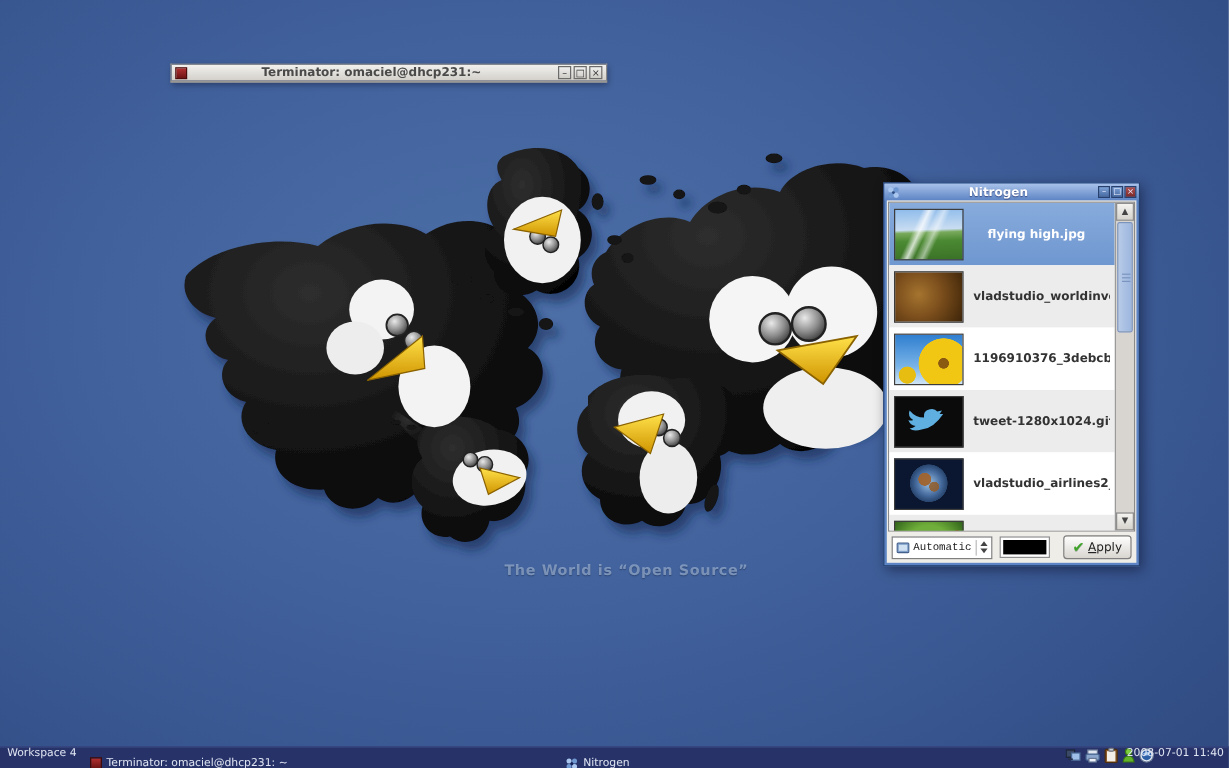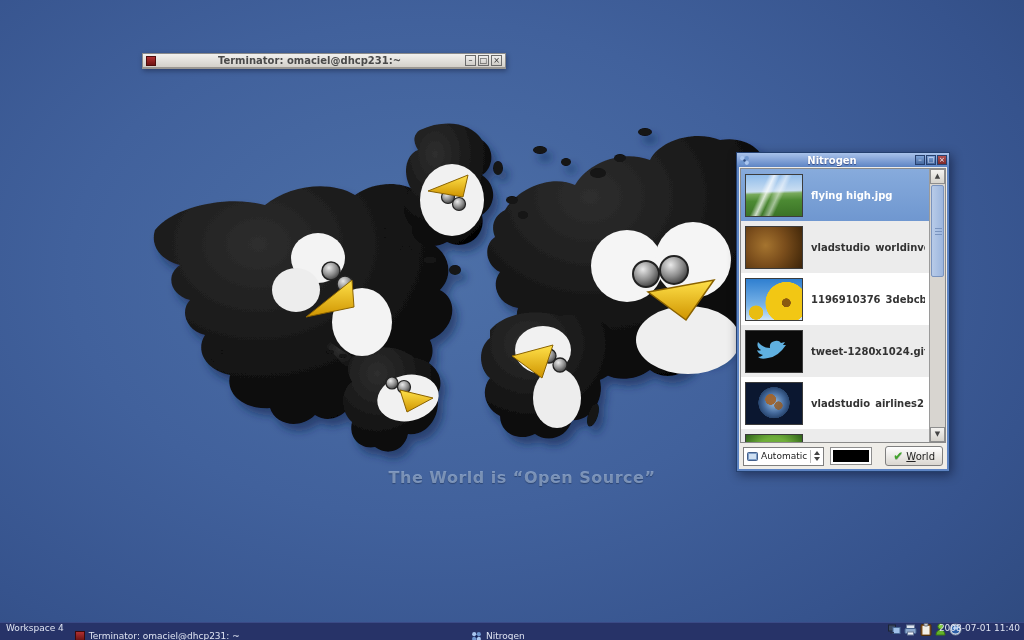--- a/index.html
+++ b/index.html
@@ -3,21 +3,21 @@
 <meta charset="utf-8">
 <style>
   * { margin:0; padding:0; box-sizing:border-box; }
   html,body { width:1024px; height:640px; overflow:hidden; }
   body { font-family:"DejaVu Sans","Liberation Sans",sans-serif; position:relative;
          background: radial-gradient(ellipse 900px 620px at 42% 42%, #4d70a8 0%, #41619c 40%, #36538d 70%, #2b4577 100%); }
 
   
   #worldmap { position:absolute; left:0; top:0; width:1024px; height:640px; }
   .desktop-caption { position:absolute; left:362px; top:468px; width:320px; text-align:center;
-    font-size:16px; font-weight:bold; letter-spacing:.5px; color:rgba(170,190,220,.62);
+    font-size:12px; font-weight:bold; letter-spacing:.5px; color:rgba(170,190,220,.62);
     text-shadow:0 1px 1px rgba(10,20,40,.35); }
 
   
   .winbtn { width:11px; height:11px; border:1px solid #6b6b6b; background:linear-gradient(#efefef,#cfccc6);
     font-size:8px; line-height:9px; text-align:center; color:#333; margin-left:2px; }
 
   
   .terminator-win { position:absolute; left:142px; top:53px; width:364px; height:16px;
     background:linear-gradient(#f2f1ee,#d3d0ca); border:1px solid #8a8a8a; border-bottom:2px solid #9a9792;
     display:flex; align-items:center; padding:0 3px; box-shadow:1px 2px 5px rgba(0,0,20,.35); }
@@ -36,21 +36,21 @@
     color:#eef; font-size:7px; line-height:8px; text-align:center; margin-left:1px; }
   .nitro-btn.close { background:linear-gradient(#b05050,#7c2a2a); }
   .nitro-body { position:absolute; left:2px; right:2px; top:14px; bottom:2px; background:#efede8; }
   .file-list { position:absolute; left:1px; right:1px; top:1px; bottom:26px; background:#fff;
     border:1px solid #8a8a8a; overflow:hidden; }
   .rows { position:absolute; left:0; top:0; right:16px; bottom:0; overflow:hidden; }
   .file-row { height:52px; display:flex; align-items:center; padding:0 4px; gap:8px; background:#fff; }
   .file-row.alt { background:#ececec; }
   .file-row.selected { background:linear-gradient(#87abdc,#6f97d0); }
   .file-row .fname { font-size:10px; font-weight:bold; color:#333; white-space:nowrap; overflow:hidden; }
-  .file-row.selected .fname { color:#fff; }
+  .file-row.selected .fname { color:#fff;margin-left:12px; }
   .thumb { width:58px; height:43px; border:1px solid #3c3c3c; flex:none; position:relative; }
   .thumb svg { position:absolute; inset:0; }
   .thumb-field { background:
       linear-gradient(115deg, rgba(255,255,255,0) 30%, rgba(255,255,255,.75) 38%, rgba(255,255,255,0) 46%, rgba(255,255,255,.5) 55%, rgba(255,255,255,0) 62%),
       linear-gradient(178deg, #8fbceb 0%, #c9ddf1 40%, #79aa5c 46%, #4c8a33 62%, #3a7226 100%); }
   .thumb-worldbrown { background: radial-gradient(circle at 35% 45%, #a5742f 0%, #7b4e1c 45%, #53330f 80%, #3c240a 100%); }
   .thumb-sunflower { background:
       radial-gradient(circle at 72% 58%, #8a5a10 0 9%, #f2c714 10% 44%, rgba(0,0,0,0) 45%),
       radial-gradient(circle at 18% 82%, #e8bd12 0 12%, rgba(0,0,0,0) 13%),
       linear-gradient(180deg, #2f7fd0 0%, #7ab4e8 65%, #cfe4f5 100%); }
@@ -77,21 +77,21 @@
   .sb-thumb { position:absolute; left:1px; top:16px; width:13px; height:92px;
     background:linear-gradient(90deg,#b8cbe8,#9cb6de); border:1px solid #7a94bf; border-radius:2px; }
   .sb-grip { position:absolute; left:3px; top:42px; width:7px; height:1px; background:#7a94bf;
     box-shadow:0 3px 0 #7a94bf, 0 6px 0 #7a94bf; }
 
   
   .nitro-controls { position:absolute; left:1px; right:1px; bottom:1px; height:24px;
     display:flex; align-items:center; padding:2px 3px; gap:6px; background:#efede8; }
   .mode-combo { height:19px; display:flex; align-items:center; gap:3px; background:#fff;
     border:1px solid #7f7f7f; padding:0 3px; }
-  .mode-combo .lbl { font-size:9px; color:#222; }
+  .mode-combo .lbl { font-size:9px; color:#222;font-family:Liberation Mono, monospace; }
   .combo-sep { width:1px; height:13px; background:#bbb; }
   .spin { display:flex; flex-direction:column; gap:2px; }
   .tri-up { width:0; height:0; border-left:3px solid transparent; border-right:3px solid transparent; border-bottom:4px solid #444; }
   .tri-down { width:0; height:0; border-left:3px solid transparent; border-right:3px solid transparent; border-top:4px solid #444; }
   .swatch-btn { width:42px; height:18px; border:1px solid #8e8e8e; background:#fff; padding:2px; }
   .swatch-inner { width:100%; height:100%; background:#000; }
   .apply-btn { margin-left:auto; height:20px; display:flex; align-items:center; gap:3px; padding:0 7px;
     background:linear-gradient(#fefefe,#d9d6d0); border:1px solid #7f7f7f; border-radius:3px;
     font-size:10px; color:#222; }
   .apply-check { color:#3fa32a; font-size:12px; font-weight:bold; text-shadow:0 1px 0 rgba(0,60,0,.3); }
@@ -277,21 +277,21 @@
         <div class="spin">
             <div class="tri-up"></div>
             <div class="tri-down"></div>
           </div>
       </div>
       <div class="swatch-btn">
         <div class="swatch-inner"></div>
       </div>
       <div class="apply-btn">
         <span class="apply-check">✔</span>
-        <span class="apply-lbl">World</span>
+        <span class="apply-lbl">Apply</span>
       </div>
     </div>
   </div>
 </div>
 
 <div class="taskbar">
   <div class="ws-label">Workspace 4</div>
   <div class="task">
     <div class="tb-term-icon"></div>
     <span>Terminator: omaciel@dhcp231: ~</span>

